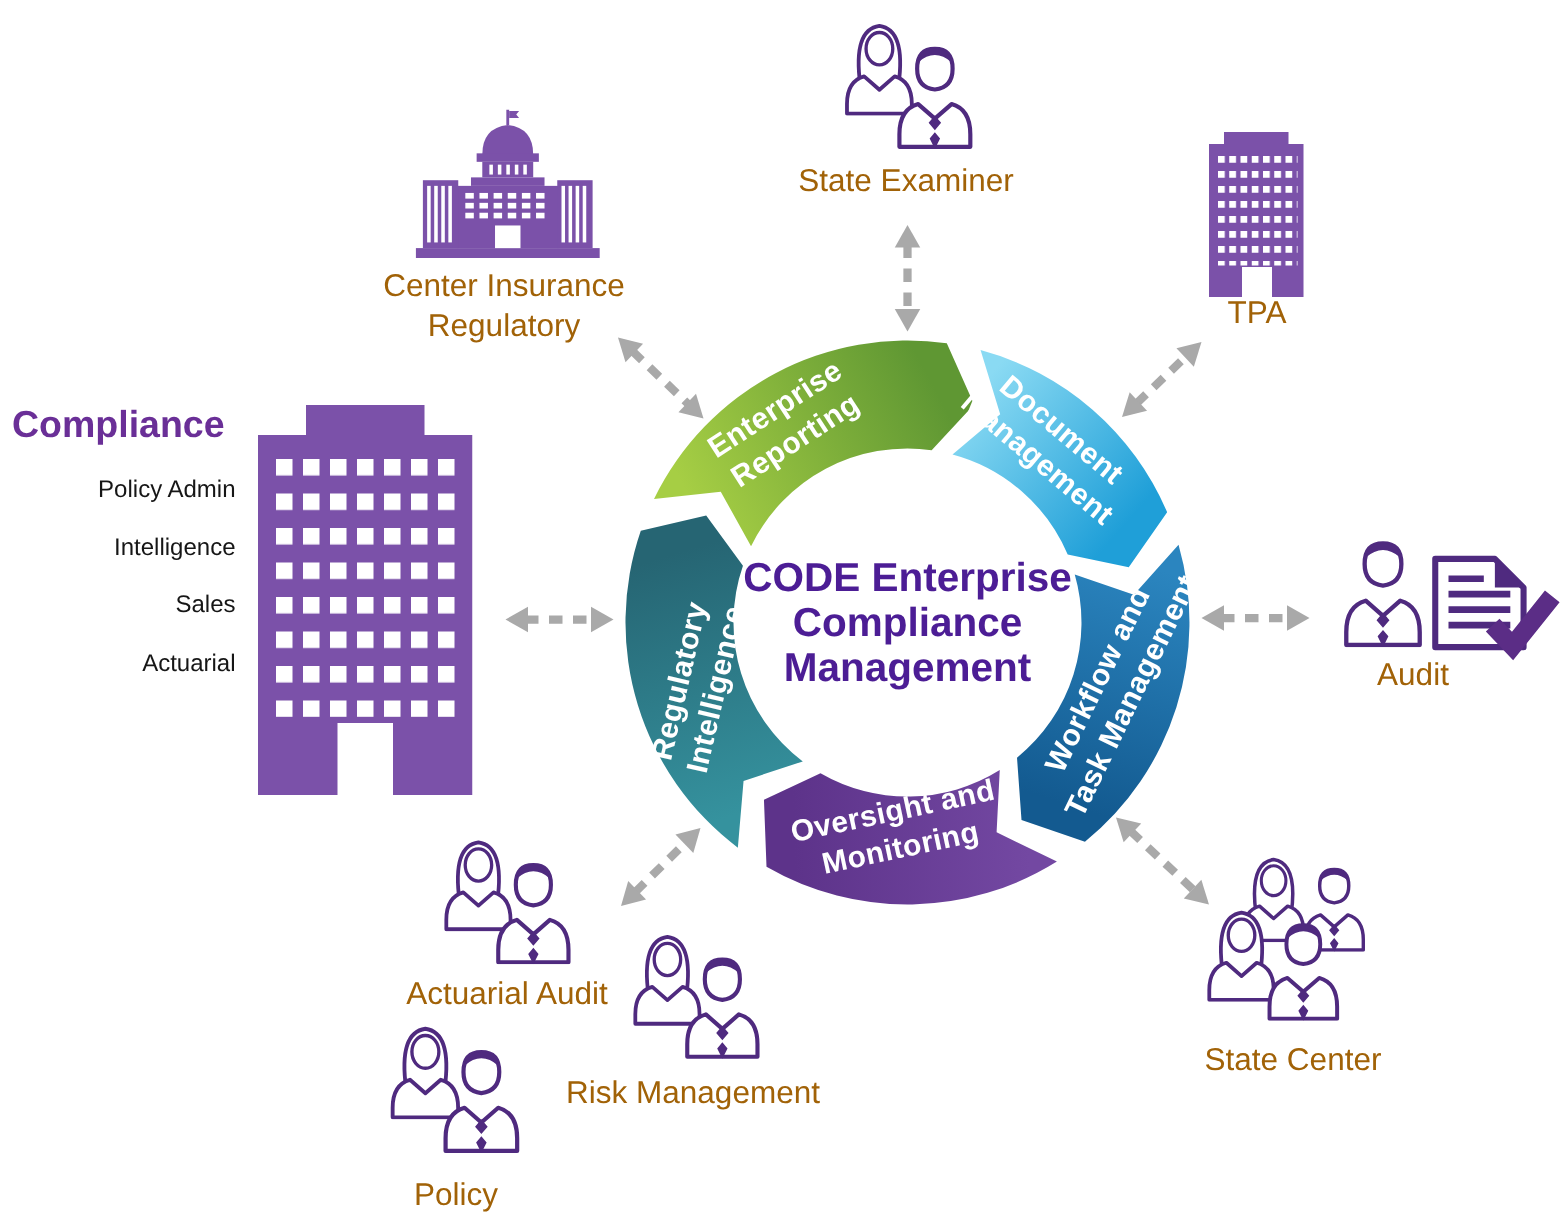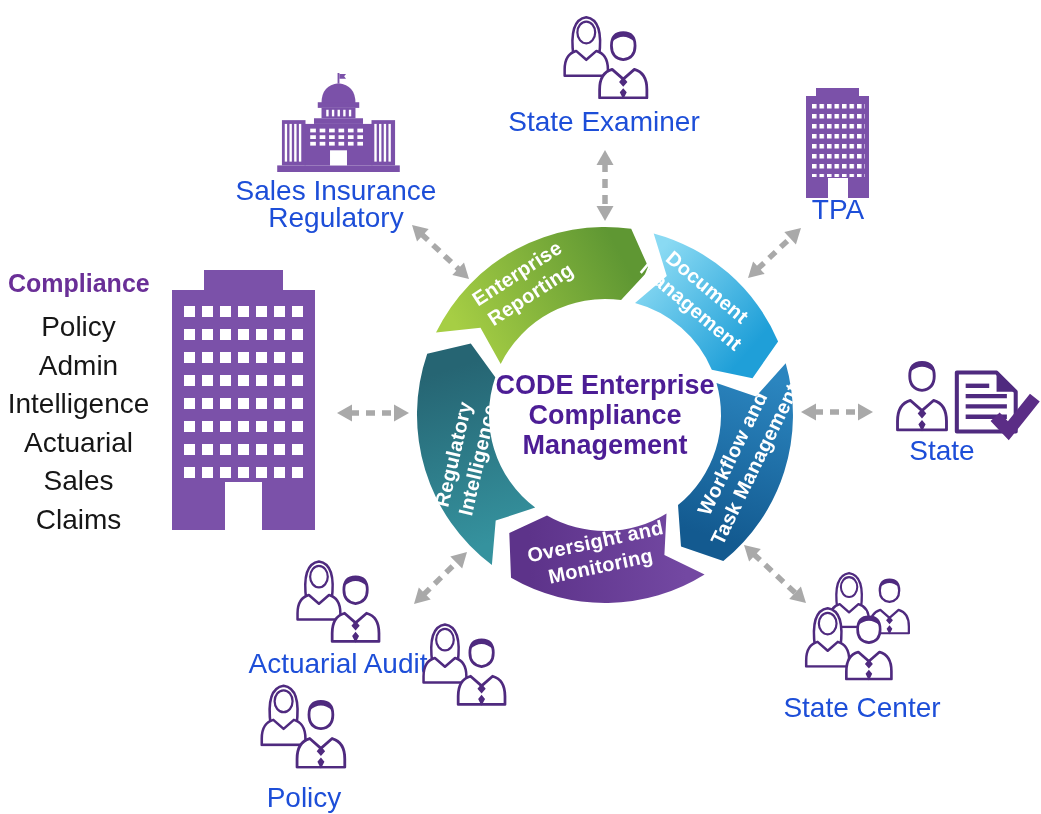--- a/index.html
+++ b/index.html
@@ -1,29 +1,29 @@
 <!DOCTYPE html>
 <html><head>
 <meta charset="utf-8">
 <style>
   html,body{margin:0;padding:0;background:#fff;font-family:"Liberation Sans",sans-serif;}
   .canvas{position:relative;width:1041px;height:814px;background:#fff;overflow:hidden;}
   .layer{position:absolute;left:0;top:0;}
   .icon{position:absolute;}
-  .node-label{position:absolute;transform:translate(-50%,-50%);font-size:28px;color:#1d4ed8;
+  .node-label{position:absolute;transform:translate(-50%,-50%);font-size:21px;color:#a16207;
               white-space:nowrap;text-align:center;line-height:27px;}
   .seg-label{position:absolute;transform:translate(-50%,-50%) rotate(var(--rot));
              color:#fff;font-weight:bold;font-size:20px;line-height:25px;text-align:center;
              white-space:nowrap;letter-spacing:.3px;}
   .center-title{position:absolute;left:605px;top:415px;transform:translate(-50%,-50%);
                 text-align:center;font-size:27px;font-weight:bold;line-height:30px;
                 color:#4c1d95;white-space:nowrap;}
   .compliance-heading{position:absolute;left:8px;top:269px;font-size:25px;font-weight:bold;color:#6a2f97;}
-  .compliance-list{position:absolute;left:0;top:308px;width:157px;text-align:center;
-                   font-size:28px;color:#161616;line-height:38.5px;}
+  .compliance-list{position:absolute;left:0;top:308px;width:157px;text-align:right;
+                   font-size:16px;color:#161616;line-height:38.5px;}
   
   .pfill{fill:#fff;stroke:#4f2a7f;stroke-width:4;stroke-linejoin:round;}
   .pfill2{fill:#fff;stroke:#4f2a7f;stroke-width:3.5;}
   .psolid{fill:#4f2a7f;}
   .docline{stroke:#4f2a7f;stroke-width:6;}
 </style>
 </head>
 <body>
 
 <div class="canvas">
@@ -207,65 +207,65 @@
         <rect x="13" y="54" width="2.5" height="40"></rect>
       <rect x="18" y="54" width="2.5" height="40"></rect>
         <rect x="23" y="54" width="2.5" height="40"></rect>
       <rect x="103" y="54" width="2.5" height="40"></rect>
         <rect x="108" y="54" width="2.5" height="40"></rect>
       <rect x="113" y="54" width="2.5" height="40"></rect>
         <rect x="118" y="54" width="2.5" height="40"></rect>
     </g>
   </svg>
   <div class="node-label" style="left:336px;top:204px">
-    <div>Sales Insurance</div>
+    <div>Center Insurance</div>
     <div>Regulatory</div>
   </div>
 
   <div class="compliance-heading">Compliance</div>
   <div class="compliance-list">
     <div>Policy Admin</div>
     <div>Intelligence</div>
+    <div>Sales</div>
     <div>Actuarial</div>
-    <div>Sales</div>
-    <div>Claims</div>
   </div>
   <svg class="icon" style="left:172px;top:270px" width="143" height="260" viewBox="0 0 143 260">
     <rect x="32" y="0" width="79" height="24" fill="#7b51a9"></rect>
     <rect x="0" y="20" width="143" height="240" fill="#7b51a9"></rect>
     <rect x="12" y="36" width="126" height="172" fill="url(#winA)"></rect>
     <rect x="53" y="212" width="37" height="48" fill="#fff"></rect>
   </svg>
 
   <svg class="icon" style="left:886px;top:344px" width="72" height="100" viewBox="0 0 100 104">
       <use href="#sym-male"></use>
     </svg>
   <svg class="icon" style="left:948px;top:360px" width="92" height="84" viewBox="0 0 125 112">
     <path class="pfill" style="stroke-width:5.5" d="M12,16 H66 L92,42 V96 H12 Z"></path>
     <path class="psolid" d="M66,16 L92,42 H66 Z"></path>
     <line class="docline" x1="24" y1="34" x2="56" y2="34"></line>
     <line class="docline" x1="24" y1="48" x2="80" y2="48"></line>
     <line class="docline" x1="24" y1="62" x2="80" y2="62"></line>
     <line class="docline" x1="24" y1="76" x2="80" y2="76"></line>
     <path d="M64,76 L82,95 L118,50" fill="none" stroke="#5b2d86" stroke-width="17"></path>
   </svg>
-  <div class="node-label" style="left:942px;top:450px">State</div>
+  <div class="node-label" style="left:942px;top:450px">Audit</div>
 
   <svg class="icon" style="left:796px;top:562px" width="122" height="126" viewBox="0 0 154 146">
       <use href="#sym-quad"></use>
     </svg>
   <div class="node-label" style="left:862px;top:707px">State Center</div>
 
   <svg class="icon" style="left:286px;top:550px" width="104" height="98" viewBox="0 0 142 120">
       <use href="#sym-pair"></use>
     </svg>
   <div class="node-label" style="left:338px;top:663px">Actuarial Audit</div>
 
   <svg class="icon" style="left:412px;top:612px" width="104" height="100" viewBox="0 0 142 120">
       <use href="#sym-pair"></use>
     </svg>
+  <div class="node-label" style="left:462px;top:729px">Risk Management</div>
 
   <svg class="icon" style="left:250px;top:674px" width="106" height="100" viewBox="0 0 142 120">
       <use href="#sym-pair"></use>
     </svg>
   <div class="node-label" style="left:304px;top:797px">Policy</div>
 
 </div>
 
 </body></html>

